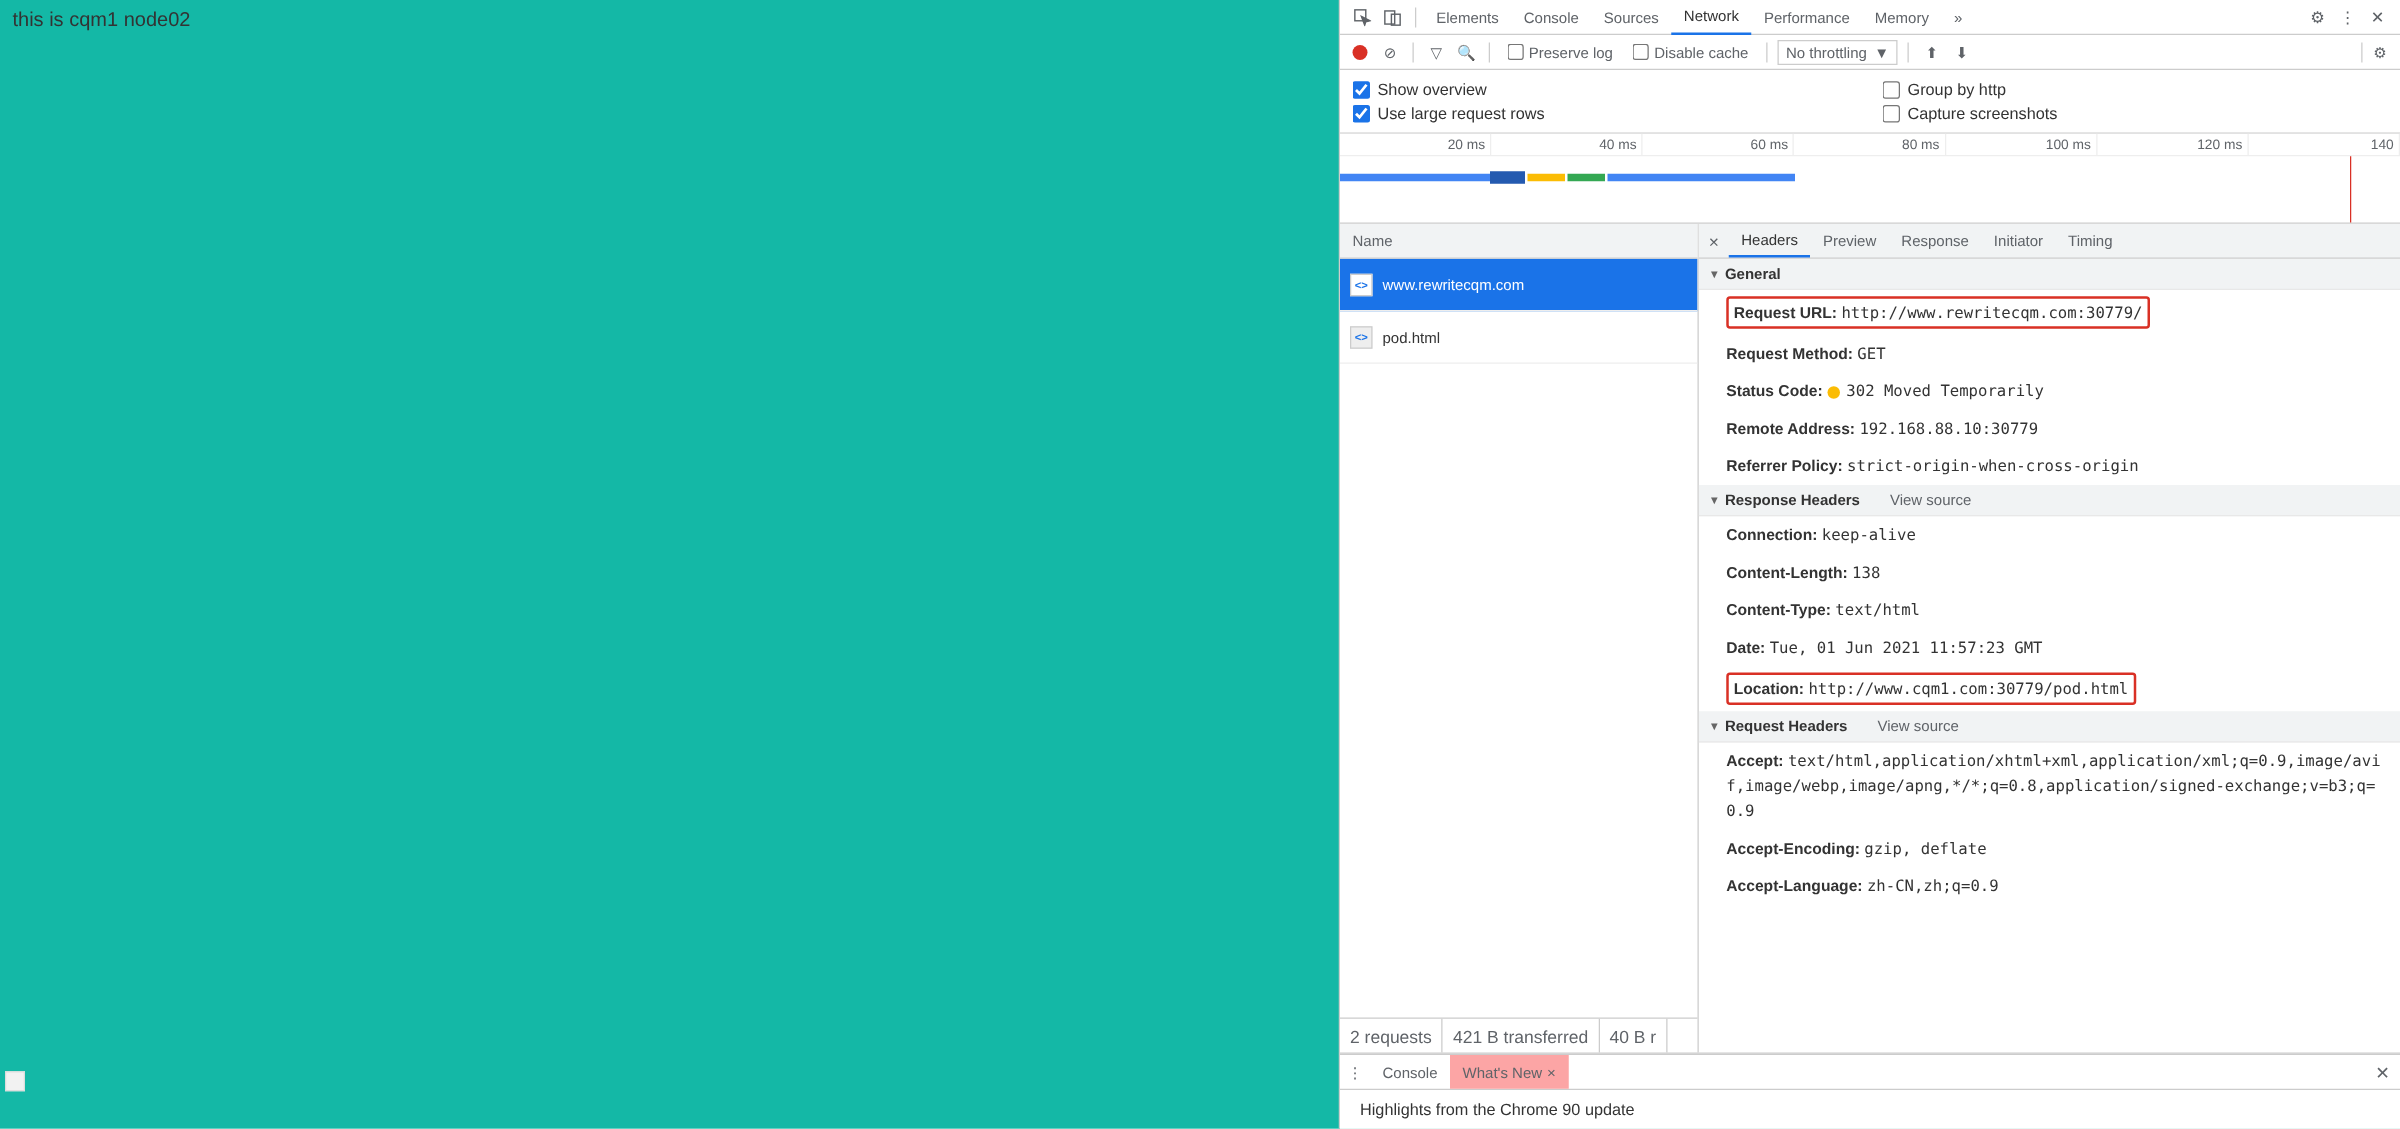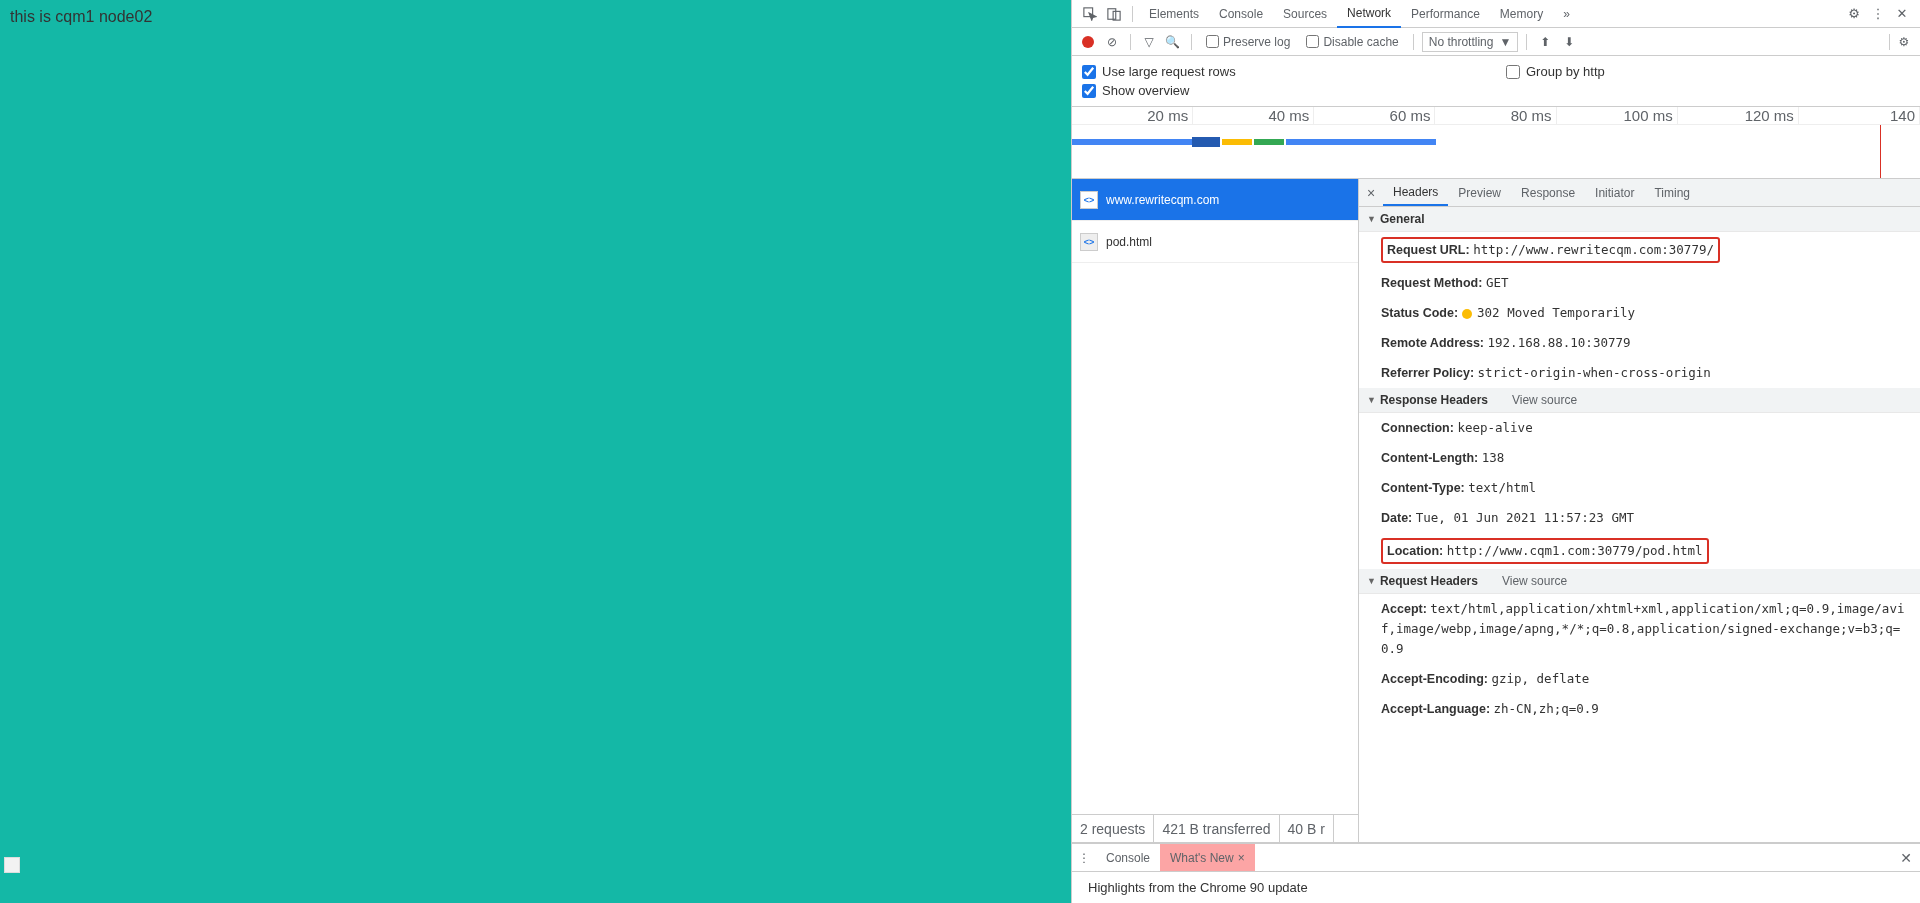--- a/index.html
+++ b/index.html
@@ -31,21 +31,21 @@
 
 
 .view-opts { display: flex; border-bottom: 1px solid #ccc; }
 .view-col { flex: 1; padding: 6px 10px; }
 .view-row { display: flex; align-items: center; gap: 6px; padding: 2px 0; font-size: 13px; color: #333; }
 .view-row input[type=checkbox] { width: 14px; height: 14px; accent-color: #1a73e8; }
 
 
 .overview { height: 72px; border-bottom: 1px solid #ccc; position: relative; background: #fff; }
 .overview .ticks { display: flex; position: absolute; top: 0; left: 0; right: 0; height: 18px; border-bottom: 1px solid #eee; }
-.overview .tick { flex: 1; text-align: right; padding-right: 4px; font-size: 15px; color: #5f6368; border-right: 1px solid #eee; line-height: 18px; }
+.overview .tick { flex: 1; text-align: right; padding-right: 4px; font-size: 11px; color: #5f6368; border-right: 1px solid #eee; line-height: 18px; }
 .overview .waterfall { position: absolute; top: 30px; left: 0; height: 10px; }
 .overview .bar { position: absolute; height: 6px; top: 2px; }
 .overview .bar.blue { background: #4285f4; }
 .overview .bar.lodark { background: #245ab0; }
 .overview .bar.or { background: #fbbc04; }
 .overview .bar.gn { background: #34a853; }
 .overview .bar.bl2 { background: #4285f4; }
 .overview .marker { position: absolute; top: 18px; bottom: 0; width: 1px; background: #d93025; }
 
 
@@ -152,31 +152,35 @@
     <div class="right">
       <span class="sep"></span>
       <span class="ic gear-blue">⚙</span>
     </div>
   </div>
 
   <div class="view-opts">
     <div class="view-col">
       <div class="view-row">
           <input type="checkbox" checked="" style="">
+          <span>Show overview</span>
+        </div>
+      <div class="view-row">
+          <input type="checkbox" checked="" style="">
           <span>Use large request rows</span>
-        </div>
-      <div class="view-row">
-          <input type="checkbox" checked="" style="">
-          <span>Show overview</span>
         </div>
     </div>
     <div class="view-col">
       <div class="view-row">
           <input type="checkbox" style="">
           <span>Group by http</span>
+        </div>
+      <div class="view-row">
+          <input type="checkbox" style="">
+          <span>Capture screenshots</span>
         </div>
     </div>
   </div>
 
   <div class="overview">
     <div class="ticks">
       <div class="tick">20 ms</div>
       <div class="tick">40 ms</div>
       <div class="tick">60 ms</div>
       <div class="tick">80 ms</div>
@@ -189,20 +193,21 @@
       <div class="bar lodark" style="left:120px; width:28px; top:0; height:10px;"></div>
       <div class="bar or" style="left:150px; width:30px;"></div>
       <div class="bar gn" style="left:182px; width:30px;"></div>
       <div class="bar bl2" style="left:214px; width:150px;"></div>
     </div>
     <div class="marker" style="left:808px;"></div>
   </div>
 
   <div class="net-split">
     <div class="req-list">
+      <div class="hdr">Name</div>
       <div class="rows">
         <div class="req-row selected">
           <span class="ficon">&lt;&gt;</span>
           <span>www.rewritecqm.com</span>
         </div>
         <div class="req-row">
           <span class="ficon">&lt;&gt;</span>
           <span>pod.html</span>
         </div>
       </div>

